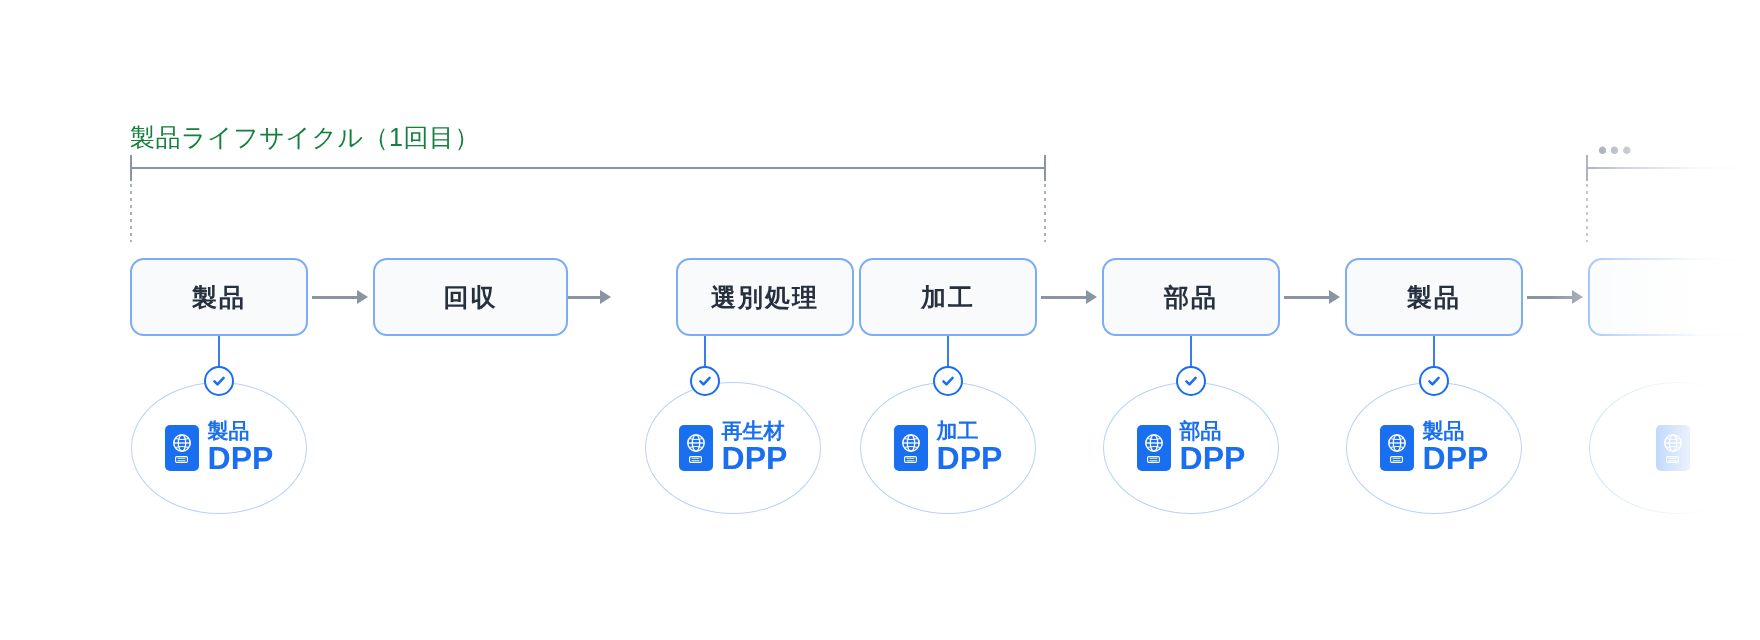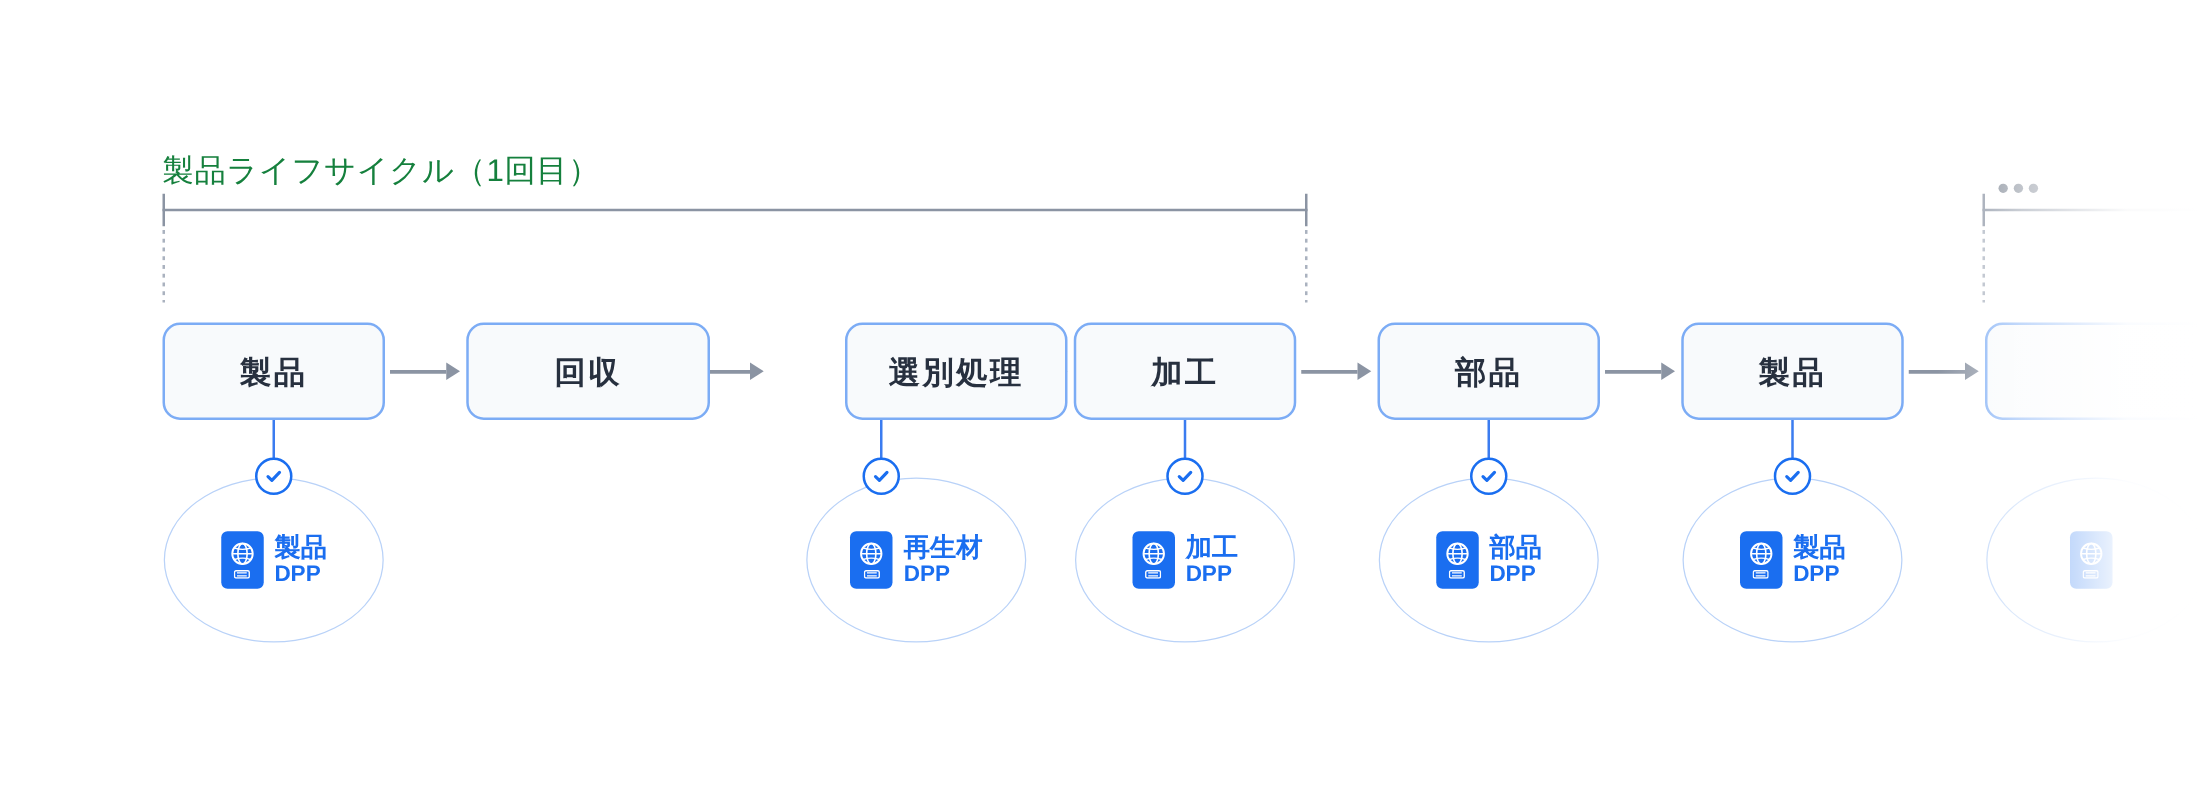--- a/index.html
+++ b/index.html
@@ -177,21 +177,21 @@
     line-height: 1.04;
   }
   .dpp-top {
     font-size: 21px;
     font-weight: 700;
     color: #1a6ef0;
     white-space: nowrap;
     letter-spacing: 0px;
   }
   .dpp-bottom {
-    font-size: 18px;
+    font-size: 32px;
     font-weight: 700;
     color: #1a6ef0;
     letter-spacing: 0px;
   }
 
   
   .check {
     position: absolute;
     width: 30px;
     height: 30px;

